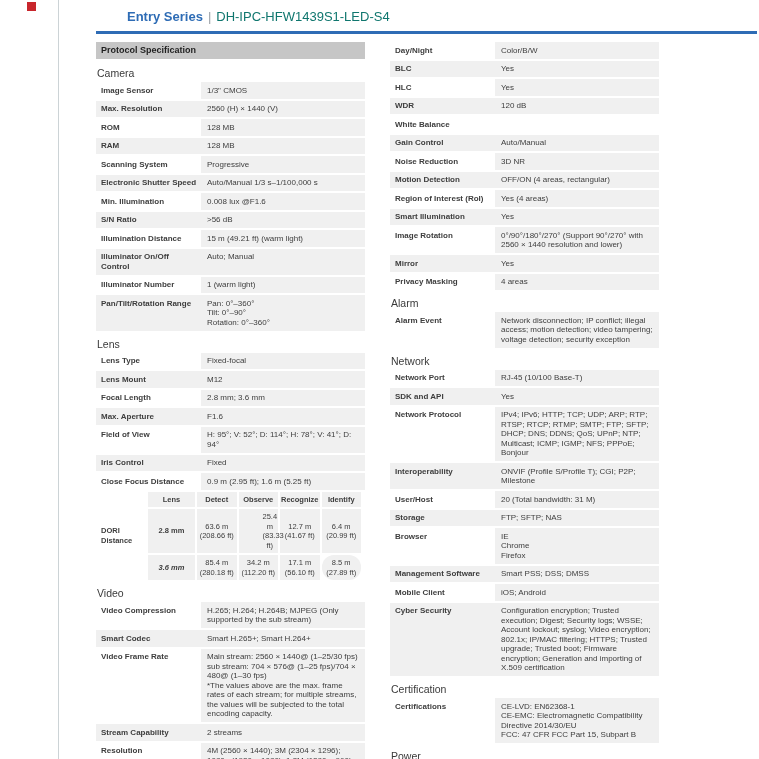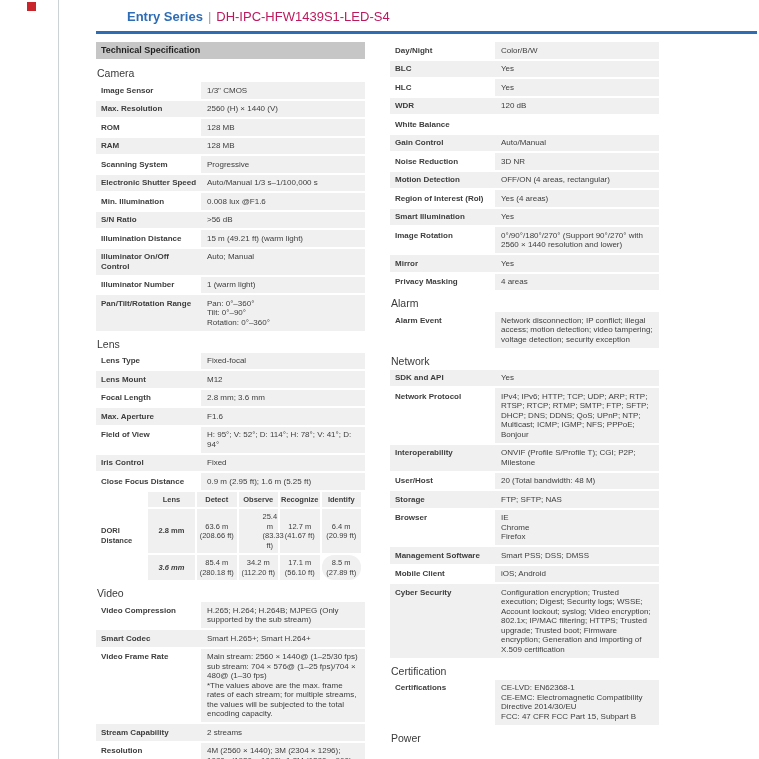--- a/index.html
+++ b/index.html
@@ -7,21 +7,21 @@
     width:759px; height:759px; position:relative; overflow:hidden;
     background:#ffffff; color:#3d3d3d;
     font-family:"Liberation Sans", sans-serif;
   }
   .vline { position:absolute; left:58px; top:0; bottom:0; width:1px; background:#ccd3d6; }
   .red-chip { position:absolute; left:27px; top:2px; width:9px; height:9px; }
   .content { position:absolute; left:96px; top:9px; width:661px; }
   .doc-title { font-size:13px; line-height:16px; white-space:nowrap; }
   .series { font-weight:bold;margin-left:31px; }
   .sep { color:#9aa0a6; margin:0 5px; font-weight:normal; }
-  .model { color:#be185d; }
+  .model { color:#0f766e; }
   .rule { height:3px; margin-top:6px; width:661px; }
   .cols { display:flex; gap:25px; margin-top:8px; align-items:flex-start; }
   .col { width:269px; flex:none; }
   .tech-bar { background:#c6c6c6; color:#1f1f1f; font-weight:bold; font-size:9px;
               line-height:11px; padding:3px 5px; margin-bottom:3px; }
   .section-title { font-size:10.5px; color:#3a3a3a; padding:5px 1px 3px; }
   .row { display:flex; margin-bottom:2px; }
   .lbl { width:97px; flex:none; padding:3.5px 3px 3.5px 5px; font-weight:bold;
          font-size:8px; line-height:9.5px; background:#ffffff; }
   .row.alt .lbl { background:#f0f0f0; }
@@ -41,21 +41,21 @@
 <div class="vline"></div>
 
 <div class="content">
   <div class="doc-title">
     <span class="series" style="color: rgb(46, 108, 181);">Entry Series</span><span class="sep">|</span><span class="model">DH-IPC-HFW1439S1-LED-S4</span>
   </div>
   <div class="rule" style="background: rgb(46, 108, 181);"></div>
 
   <div class="cols">
     <div class="col" id="col-0">
-      <div class="tech-bar">Technical Specification</div>
+      <div class="tech-bar">Protocol Specification</div>
     <div class="section-title">Camera</div>
         <div class="row">
           <div class="lbl">Image Sensor</div>
           <div class="val">1/3" CMOS</div>
         </div>
         <div class="row alt">
           <div class="lbl">Max. Resolution</div>
           <div class="val">2560 (H) × 1440 (V)</div>
         </div>
         <div class="row">
@@ -247,35 +247,39 @@
         <div class="row">
           <div class="lbl">Privacy Masking</div>
           <div class="val">4 areas</div>
         </div>
         <div class="section-title">Alarm</div>
         <div class="row">
           <div class="lbl">Alarm Event</div>
           <div class="val">Network disconnection; IP conflict; illegal access; motion detection; video tampering; voltage detection; security exception</div>
         </div>
         <div class="section-title">Network</div>
+        <div class="row">
+          <div class="lbl">Network Port</div>
+          <div class="val">RJ-45 (10/100 Base-T)</div>
+        </div>
         <div class="row alt">
           <div class="lbl">SDK and API</div>
           <div class="val">Yes</div>
         </div>
         <div class="row">
           <div class="lbl">Network Protocol</div>
           <div class="val">IPv4; IPv6; HTTP; TCP; UDP; ARP; RTP; RTSP; RTCP; RTMP; SMTP; FTP; SFTP; DHCP; DNS; DDNS; QoS; UPnP; NTP; Multicast; ICMP; IGMP; NFS; PPPoE; Bonjour</div>
         </div>
         <div class="row alt">
           <div class="lbl">Interoperability</div>
           <div class="val">ONVIF (Profile S/Profile T); CGI; P2P; Milestone</div>
         </div>
         <div class="row">
           <div class="lbl">User/Host</div>
-          <div class="val">20 (Total bandwidth: 48 M)</div>
+          <div class="val">20 (Total bandwidth: 31 M)</div>
         </div>
         <div class="row alt">
           <div class="lbl">Storage</div>
           <div class="val">FTP; SFTP; NAS</div>
         </div>
         <div class="row">
           <div class="lbl">Browser</div>
           <div class="val">IE
 Chrome
 Firefox</div>

